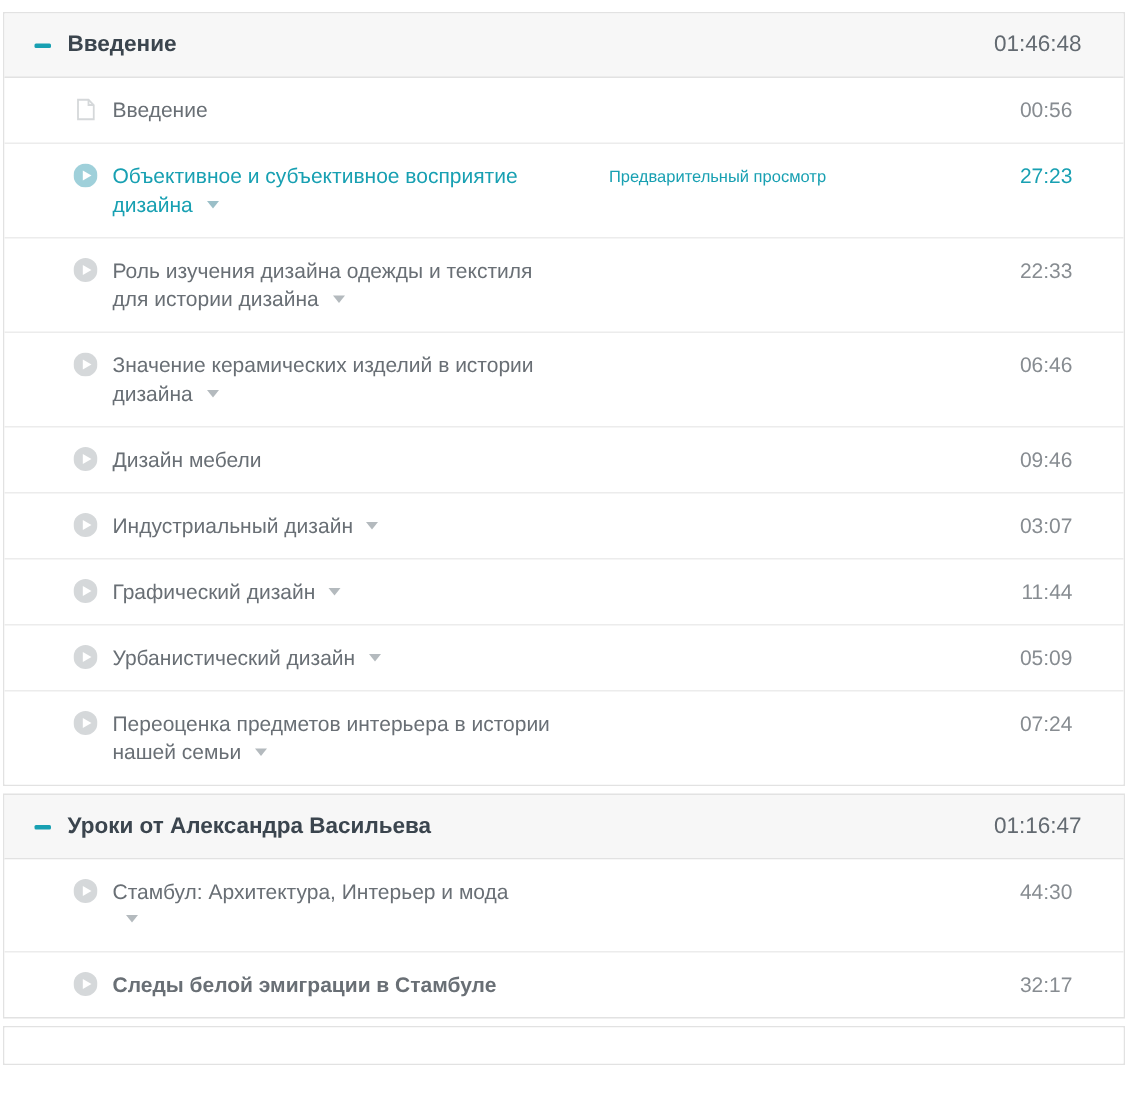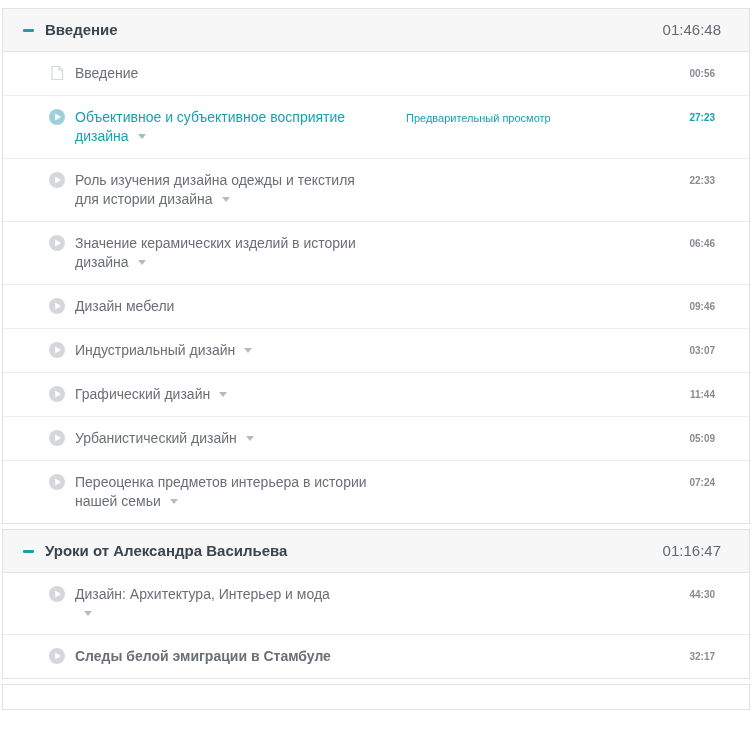--- a/index.html
+++ b/index.html
@@ -86,25 +86,24 @@
     left: 403px;
     top: 13px;
     font-size: 11px;
     line-height: 19px;
     color: #18a0b2;
     cursor: pointer;
     white-space: nowrap;
   }
   .lesson-duration {
     margin-left: auto;
-    font-size: 10px;
+    font-size: 14px;
     line-height: 19px;
     color: #878c91;
     white-space: nowrap;
-    font-weight: bold;
   }
   
   .lesson-row.preview .lesson-title { color: #18a0b2; }
   .lesson-row.preview .lesson-duration { color: #18a0b2; }
   .lesson-row.preview .row-icon { color: #9fd0da; }
   .lesson-row.preview .caret { border-top-color: #9bbfc8; }
 </style>
 </head>
 <body>
 
@@ -262,21 +261,21 @@
     <div>
   <div class="lesson-row">
     <span class="row-icon">
       <svg viewBox="0 0 16 16">
               <circle cx="8" cy="8" r="8" fill="currentColor"></circle>
               <path d="M6.2 4.6 L12 8 L6.2 11.4 Z" fill="#ffffff"></path>
             </svg>
     </span>
 
     <span class="lesson-title-wrap" style="max-width:292px;">
-      <span class="lesson-title">Дизайн: Архитектура, Интерьер и мода</span><br style=""><span class="caret"></span>
+      <span class="lesson-title">Стамбул: Архитектура, Интерьер и мода</span><br style=""><span class="caret"></span>
     </span>
 
     <span class="lesson-duration">44:30</span>
   </div>
 
   <div class="lesson-row">
     <span class="row-icon">
       <svg viewBox="0 0 16 16">
               <circle cx="8" cy="8" r="8" fill="currentColor"></circle>
               <path d="M6.2 4.6 L12 8 L6.2 11.4 Z" fill="#ffffff"></path>

